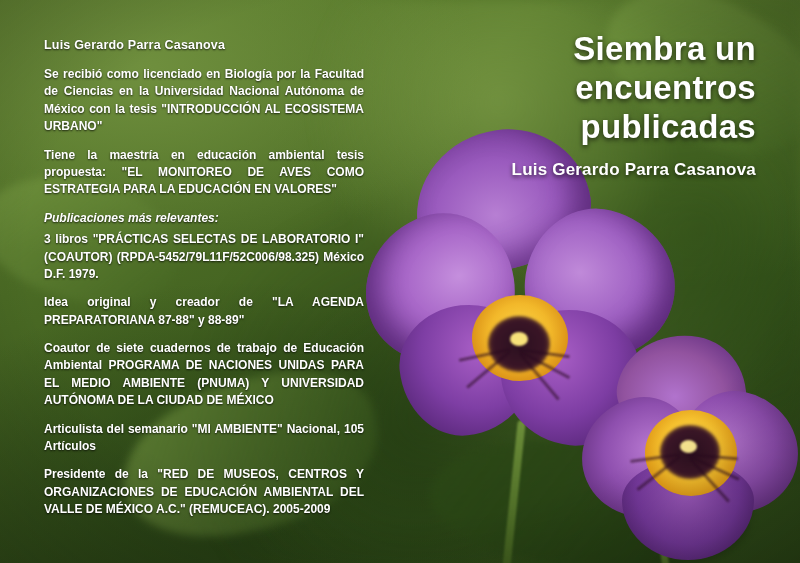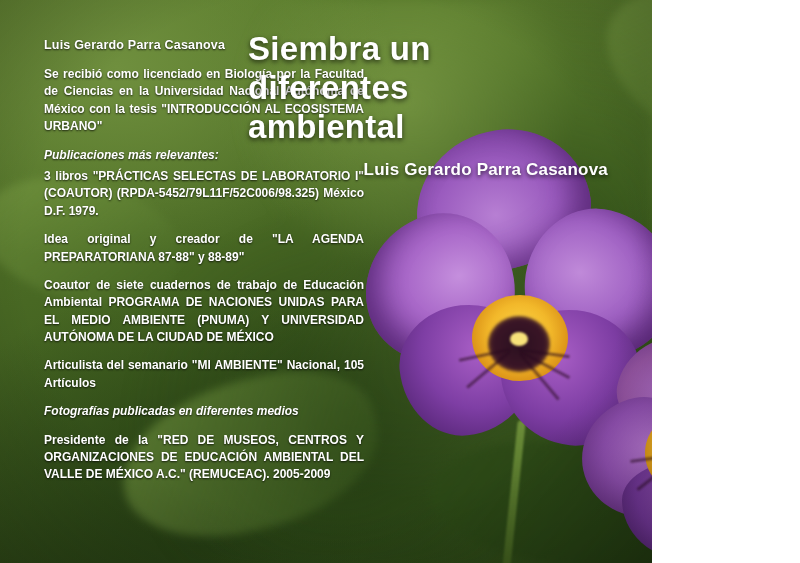--- a/index.html
+++ b/index.html
@@ -5,21 +5,21 @@
   html, body {
     margin: 0;
     padding: 0;
     background: #ffffff;
   }
   body {
     font-family: "Liberation Sans", sans-serif;
   }
   .cover {
     position: relative;
-    width: 652px;
+    width: 800px;
     height: 563px;
     overflow: hidden;
     background: #737373;
   }
 
   
   .bg-base {
     position: absolute;
     inset: 0;
     background:
@@ -203,20 +203,21 @@
   .para.tight {
     margin-bottom: 4px;
   }
 
   
   .front-title {
     position: absolute;
     right: 44px;
     top: 30px;
     width: 360px;
+    text-align: right;
     color: #ffffff;
     font-size: 33px;
     line-height: 1.18;
     font-weight: bold;
     letter-spacing: 0.3px;
     text-shadow: 0 2px 5px rgba(0,0,0,0.65);
   }
   .front-author {
     position: absolute;
     right: 44px;
@@ -274,29 +275,29 @@
     <div class="vein" style="left:320px; top:335px; width:54px; height:3px; transform:rotate(142deg);"></div>
     <div class="petal bloom-b-eye"></div>
   </div>
 
   <div class="vignette"></div>
 
   <div class="back-text">
     <div class="author-back">Luis Gerardo Parra Casanova</div>
 
     <div class="para">Se recibió como licenciado en Biología por la Facultad de Ciencias en la Universidad Nacional Autónoma de México con la tesis "INTRODUCCIÓN AL ECOSISTEMA URBANO"</div>
+    <div class="para">Tiene la maestría en educación ambiental tesis propuesta: "EL MONITOREO DE AVES COMO ESTRATEGIA PARA LA EDUCACIÓN EN VALORES"</div>
     <div class="para italic tight">Publicaciones más relevantes:</div>
     <div class="para">3 libros "PRÁCTICAS SELECTAS DE LABORATORIO I" (COAUTOR) (RPDA-5452/79L11F/52C006/98.325) México D.F. 1979.</div>
     <div class="para">Idea original y creador de "LA AGENDA PREPARATORIANA 87-88" y 88-89"</div>
     <div class="para">Coautor de siete cuadernos de trabajo de Educación Ambiental PROGRAMA DE NACIONES UNIDAS PARA EL MEDIO AMBIENTE (PNUMA) Y UNIVERSIDAD AUTÓNOMA DE LA CIUDAD DE MÉXICO</div>
     <div class="para">Articulista del semanario "MI AMBIENTE" Nacional, 105 Artículos</div>
-    <div class="para italic">Fotografías publicadas en diferentes medios</div>
     <div class="para">Presidente de la "RED DE MUSEOS, CENTROS Y ORGANIZACIONES DE EDUCACIÓN AMBIENTAL DEL VALLE DE MÉXICO A.C." (REMUCEAC).  2005-2009</div>
   </div>
 
   <div class="front-title">
     <div>Siembra un</div>
-    <div>diferentes</div>
-    <div>ambiental</div>
+    <div>encuentros</div>
+    <div>publicadas</div>
   </div>
   <div class="front-author">Luis Gerardo Parra Casanova</div>
 
 </div>
 
 </body></html>

